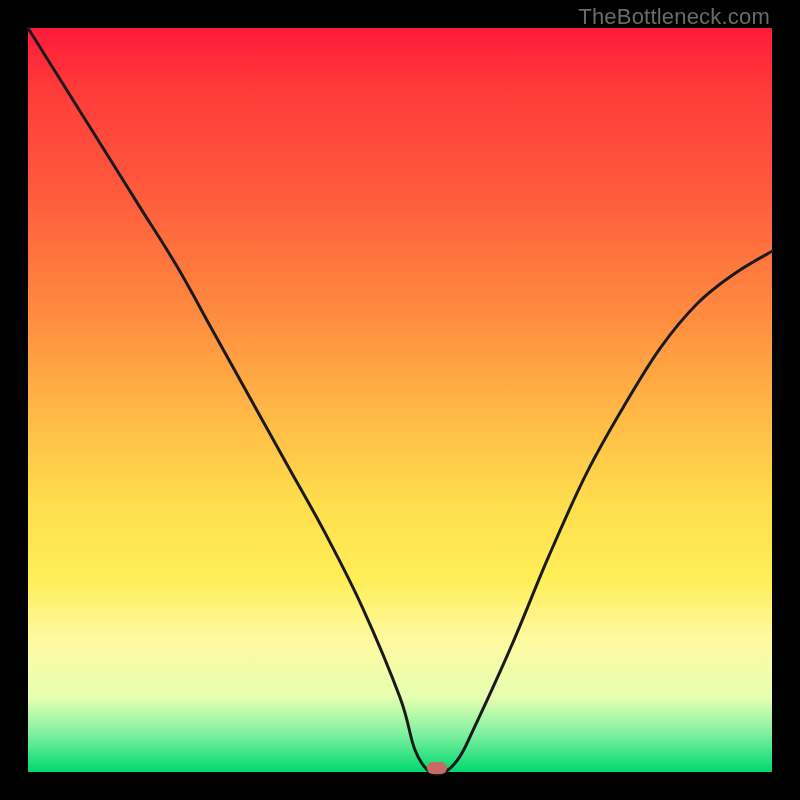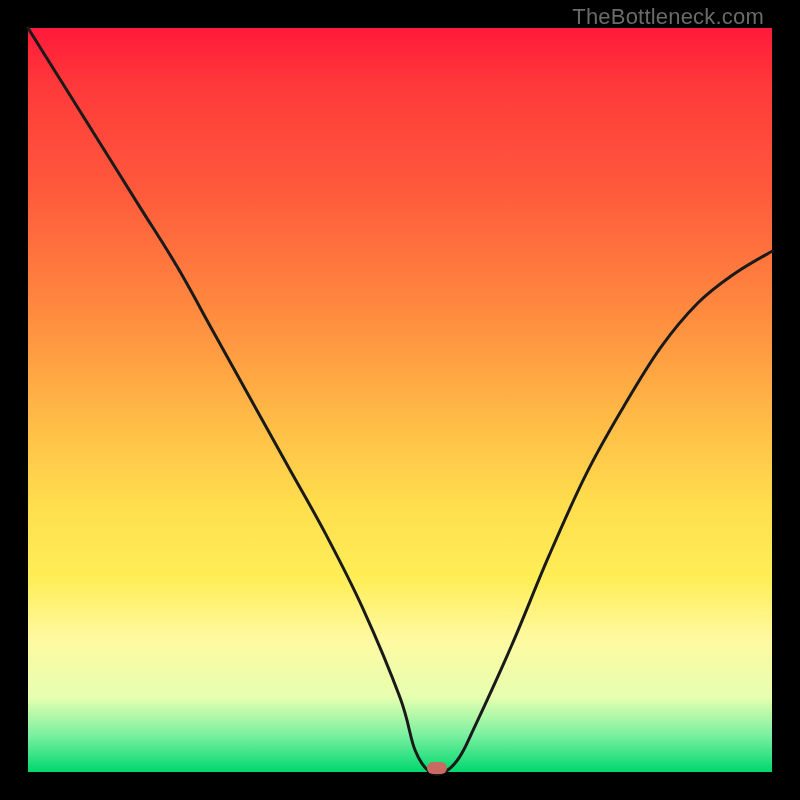--- a/index.html
+++ b/index.html
@@ -35,21 +35,21 @@
       #ffee57 74%,
       #fff9a0 82%,
       #e6ffb0 90%,
       #7cf0a0 95%,
       #00d86e 100%
     );
   }
   .watermark {
     position: absolute;
     top: 4px;
-    right: 36px;
+    right: 30px;
     color: #6a6a6a;
     font-size: 22px;
     letter-spacing: 0.2px;
     user-select: none;
   }
   svg.curve {
     position: absolute;
     left: 0;
     top: 0;
     width: 744px;

